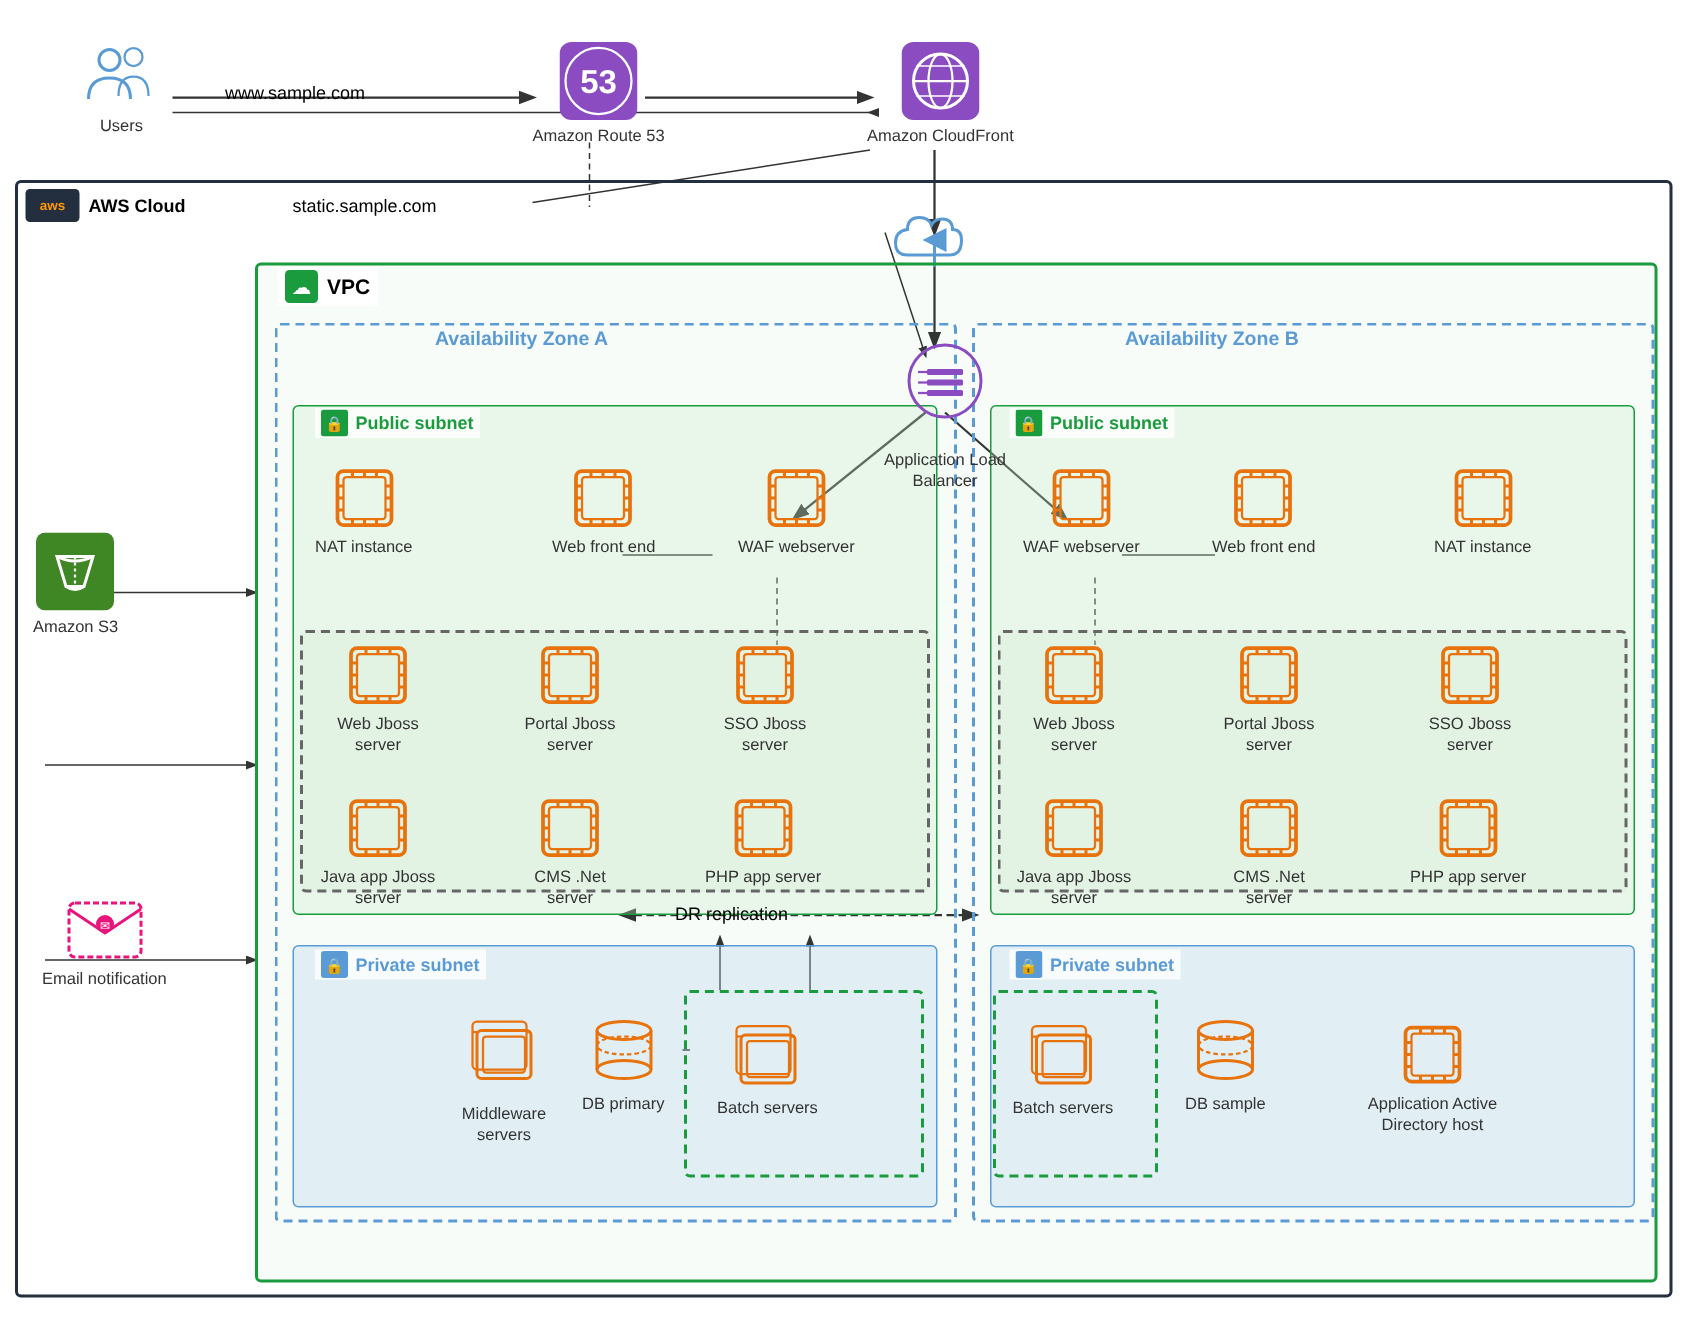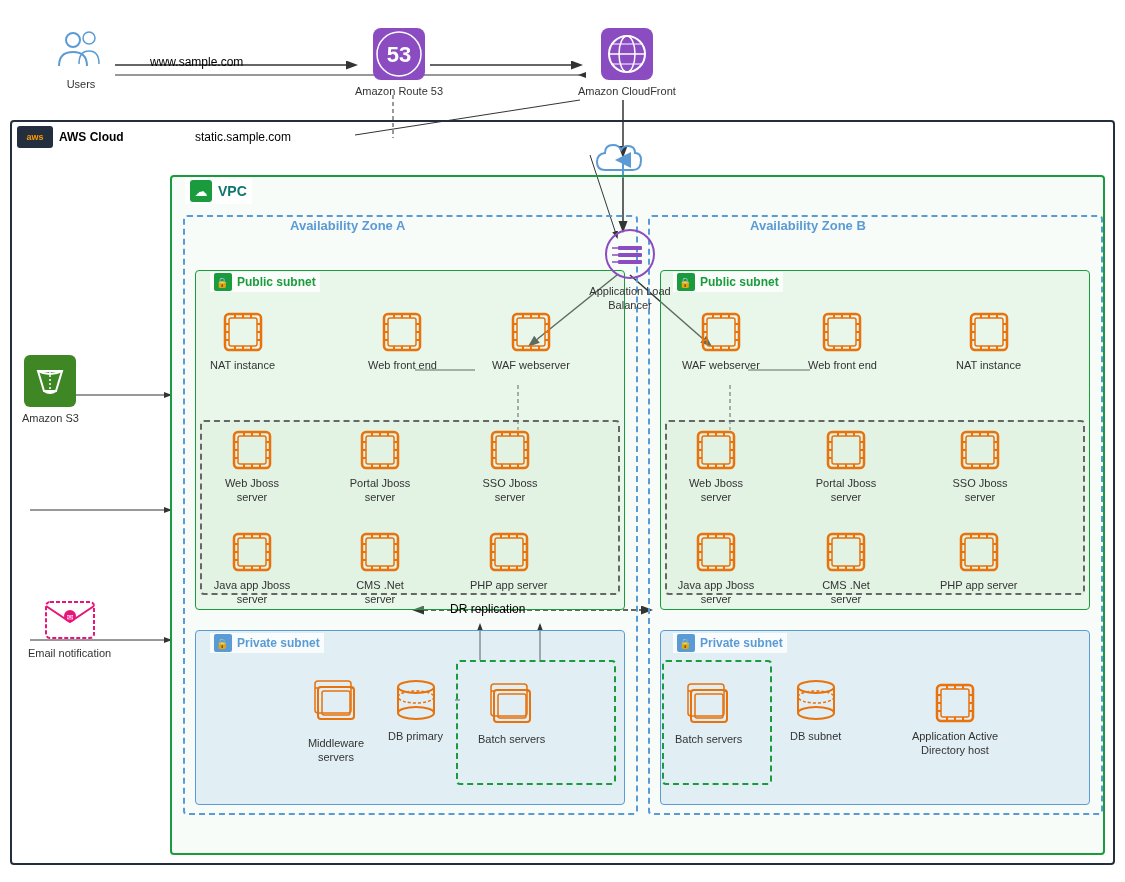--- a/index.html
+++ b/index.html
@@ -314,21 +314,21 @@
 
   <div class="aws-cloud-box"></div>
 
   <div class="vpc-box"></div>
 
   <div style="position:absolute; left:185px; top:178px; display:flex; align-items:center; gap:6px; background:white; padding:2px 5px;">
     <svg width="22" height="22" viewBox="0 0 22 22">
       <rect width="22" height="22" rx="3" fill="#1A9C3E"></rect>
       <text x="11" y="16" text-anchor="middle" fill="white" font-size="13">☁</text>
     </svg>
-    <span style="font-size:14px; font-weight:bold; color:#0f766e;">VPC</span>
+    <span style="font-size:14px; font-weight:bold; color:#000000;">VPC</span>
   </div>
 
   <div class="az-a-box"></div>
   <div class="az-label" style="left:290px; top:218px;">Availability Zone A</div>
 
   <div class="az-b-box"></div>
   <div class="az-label" style="left:750px; top:218px;">Availability Zone B</div>
 
   <div class="public-subnet-a"></div>
   <div style="position:absolute; left:210px; top:272px; display:flex; align-items:center; gap:5px; background:rgba(255,255,255,0.8); padding:1px 4px;">
@@ -355,21 +355,21 @@
   <div class="icon-label" style="left:575px; top:228px;">
     <svg width="52" height="52" viewBox="0 0 52 52">
       <circle cx="26" cy="26" r="24" fill="none" stroke="#8B4CC2" stroke-width="2"></circle>
       <rect x="14" y="18" width="24" height="4" rx="1" fill="#8B4CC2"></rect>
       <rect x="14" y="25" width="24" height="4" rx="1" fill="#8B4CC2"></rect>
       <rect x="14" y="32" width="24" height="4" rx="1" fill="#8B4CC2"></rect>
       <line x1="8" y1="20" x2="14" y2="20" stroke="#8B4CC2" stroke-width="1.5"></line>
       <line x1="8" y1="27" x2="14" y2="27" stroke="#8B4CC2" stroke-width="1.5"></line>
       <line x1="8" y1="34" x2="14" y2="34" stroke="#8B4CC2" stroke-width="1.5"></line>
     </svg>
-    <span class="label" style="max-width:110px;">Application Load Balancer</span>
+    <span class="label" style="max-width:110px;margin-top:16px;">Application Load Balancer</span>
   </div>
 
   <div class="icon-label" style="left:210px; top:310px;">
     <svg width="44" height="44" viewBox="0 0 44 44">
       <rect x="4" y="4" width="36" height="36" rx="4" fill="none" stroke="#E8720C" stroke-width="2.5"></rect>
       <rect x="8" y="8" width="28" height="28" rx="2" fill="none" stroke="#E8720C" stroke-width="1.5"></rect>
       <line x1="4" y1="14" x2="8" y2="14" stroke="#E8720C" stroke-width="2"></line>
       <line x1="36" y1="14" x2="40" y2="14" stroke="#E8720C" stroke-width="2"></line>
       <line x1="4" y1="22" x2="8" y2="22" stroke="#E8720C" stroke-width="2"></line>
       <line x1="36" y1="22" x2="40" y2="22" stroke="#E8720C" stroke-width="2"></line>
@@ -797,21 +797,21 @@
   </div>
 
   <div class="icon-label" style="left:790px; top:675px;">
     <svg width="44" height="50" viewBox="0 0 44 50">
       <ellipse cx="22" cy="12" rx="18" ry="6" fill="none" stroke="#E8720C" stroke-width="2"></ellipse>
       <line x1="4" y1="12" x2="4" y2="38" stroke="#E8720C" stroke-width="2"></line>
       <line x1="40" y1="12" x2="40" y2="38" stroke="#E8720C" stroke-width="2"></line>
       <ellipse cx="22" cy="38" rx="18" ry="6" fill="none" stroke="#E8720C" stroke-width="2"></ellipse>
       <ellipse cx="22" cy="22" rx="18" ry="6" fill="none" stroke="#E8720C" stroke-width="1.5" stroke-dasharray="3,2"></ellipse>
     </svg>
-    <span class="label">DB subnet</span>
+    <span class="label">DB sample</span>
   </div>
 
   <div class="icon-label" style="left:910px; top:681px;">
     <svg width="44" height="44" viewBox="0 0 44 44">
       <rect x="4" y="4" width="36" height="36" rx="4" fill="none" stroke="#E8720C" stroke-width="2.5"></rect>
       <rect x="8" y="8" width="28" height="28" rx="2" fill="none" stroke="#E8720C" stroke-width="1.5"></rect>
       <line x1="4" y1="14" x2="8" y2="14" stroke="#E8720C" stroke-width="2"></line>
         <line x1="36" y1="14" x2="40" y2="14" stroke="#E8720C" stroke-width="2"></line>
       <line x1="4" y1="22" x2="8" y2="22" stroke="#E8720C" stroke-width="2"></line>
         <line x1="36" y1="22" x2="40" y2="22" stroke="#E8720C" stroke-width="2"></line>

